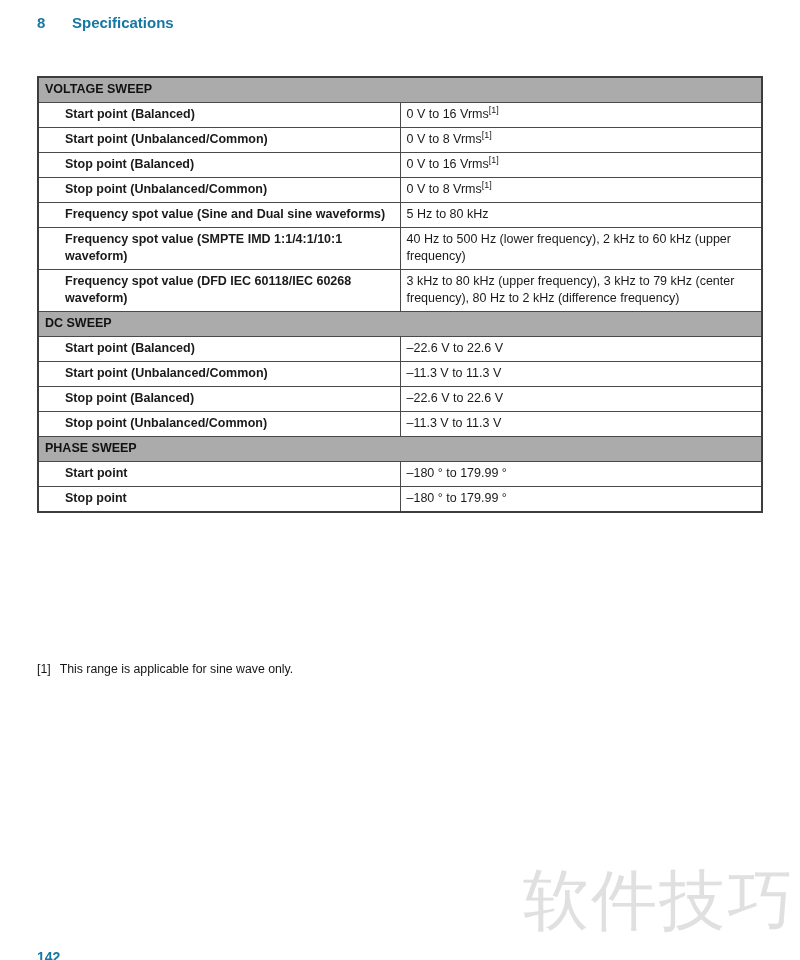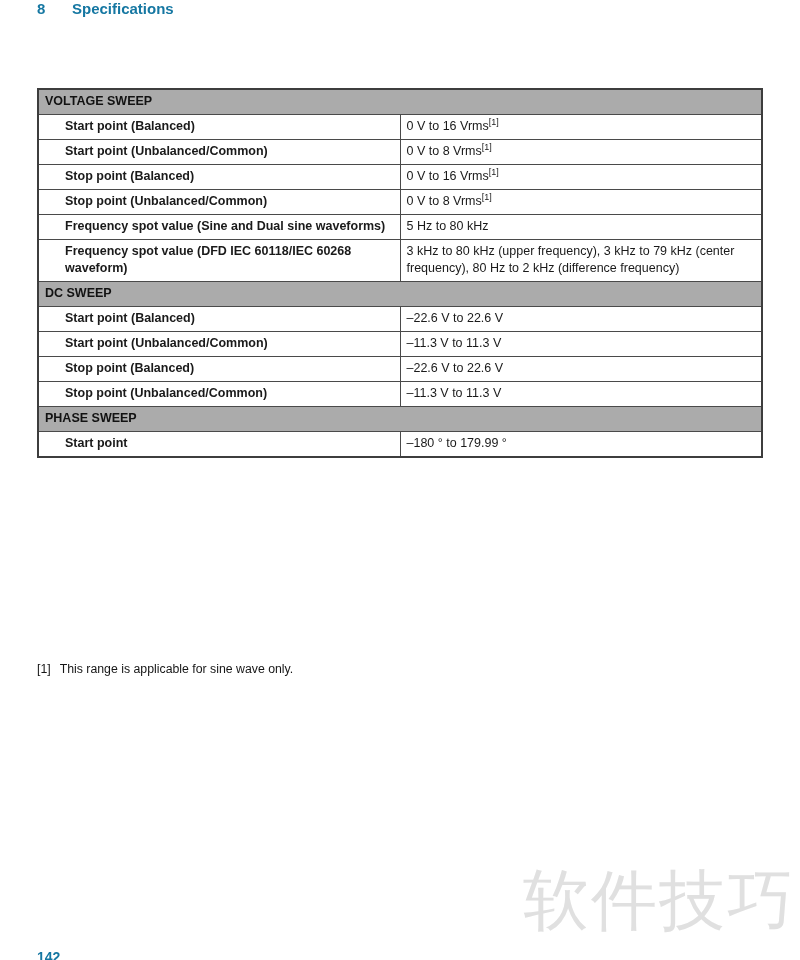--- a/index.html
+++ b/index.html
@@ -12,36 +12,36 @@
     background: #ffffff;
     font-family: "Liberation Sans", sans-serif;
     position: relative;
     overflow: hidden;
     color: #1a1a1a;
   }
 
   
   .chapter-header {
     position: absolute;
-    top: 0;
+    top: 14px;
     left: 37px;
     color: var(--accent, #1577a2);
     font-weight: bold;
     font-size: 15px;
     white-space: nowrap;
   }
   .chapter-number {
     display: inline-block;
     width: 35px;
   }
 
   
   .spec-table {
     position: absolute;
-    top: 88px;
+    top: 76px;
     left: 37px;
     width: 726px;
     border-collapse: collapse;
     table-layout: fixed;
     border: 2px solid var(--table-border, #3d3d3d);
   }
   .spec-table td {
     border: 1px solid var(--table-border-inner, #4a4a4a);
     font-size: 12.5px;
     line-height: 17px;
@@ -129,20 +129,24 @@
       </tr>
       <tr>
         <td class="label-cell">Stop point (Unbalanced/Common)</td>
         <td class="value-cell">0 V to 8 Vrms<sup>[1]</sup></td>
       </tr>
       <tr>
         <td class="label-cell">Frequency spot value (Sine and Dual sine waveforms)</td>
         <td class="value-cell">5 Hz to 80 kHz</td>
       </tr>
       <tr>
+        <td class="label-cell">Frequency spot value (SMPTE IMD 1:1/4:1/10:1 waveform)</td>
+        <td class="value-cell">40 Hz to 500 Hz (lower frequency), 2 kHz to 60 kHz (upper frequency)</td>
+      </tr>
+      <tr>
         <td class="label-cell">Frequency spot value (DFD IEC 60118/IEC 60268 waveform)</td>
         <td class="value-cell">3 kHz to 80 kHz (upper frequency), 3 kHz to 79 kHz (center frequency), 80 Hz to 2 kHz (difference frequency)</td>
       </tr>
       <tr>
         <td colspan="2" class="section-header">DC SWEEP</td>
       </tr>
       <tr>
         <td class="label-cell">Start point (Balanced)</td>
         <td class="value-cell">–22.6 V to 22.6 V</td>
       </tr>
@@ -158,20 +162,24 @@
         <td class="label-cell">Stop point (Unbalanced/Common)</td>
         <td class="value-cell">–11.3 V to 11.3 V</td>
       </tr>
       <tr>
         <td colspan="2" class="section-header">PHASE SWEEP</td>
       </tr>
       <tr>
         <td class="label-cell">Start point</td>
         <td class="value-cell">–180 ° to 179.99 °</td>
       </tr>
+      <tr>
+        <td class="label-cell">Stop point</td>
+        <td class="value-cell">–180 ° to 179.99 °</td>
+      </tr>
     </tbody>
 </table>
 
 <div class="footnote">
   <span class="footnote-marker">[1]</span><span>This range is applicable for sine wave only.</span>
 </div>
 
 <div class="watermark">软件技巧</div>
 
 <div class="page-number">142</div>

